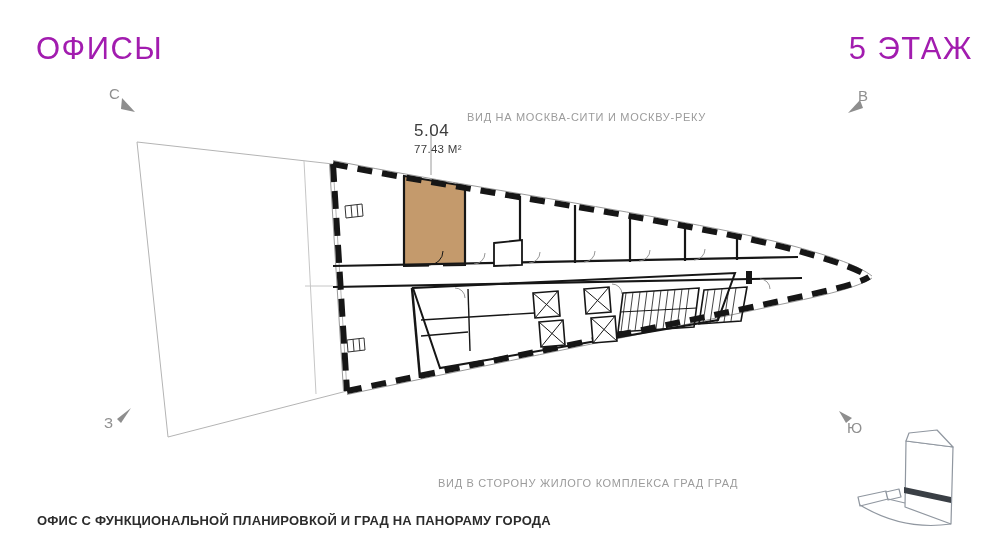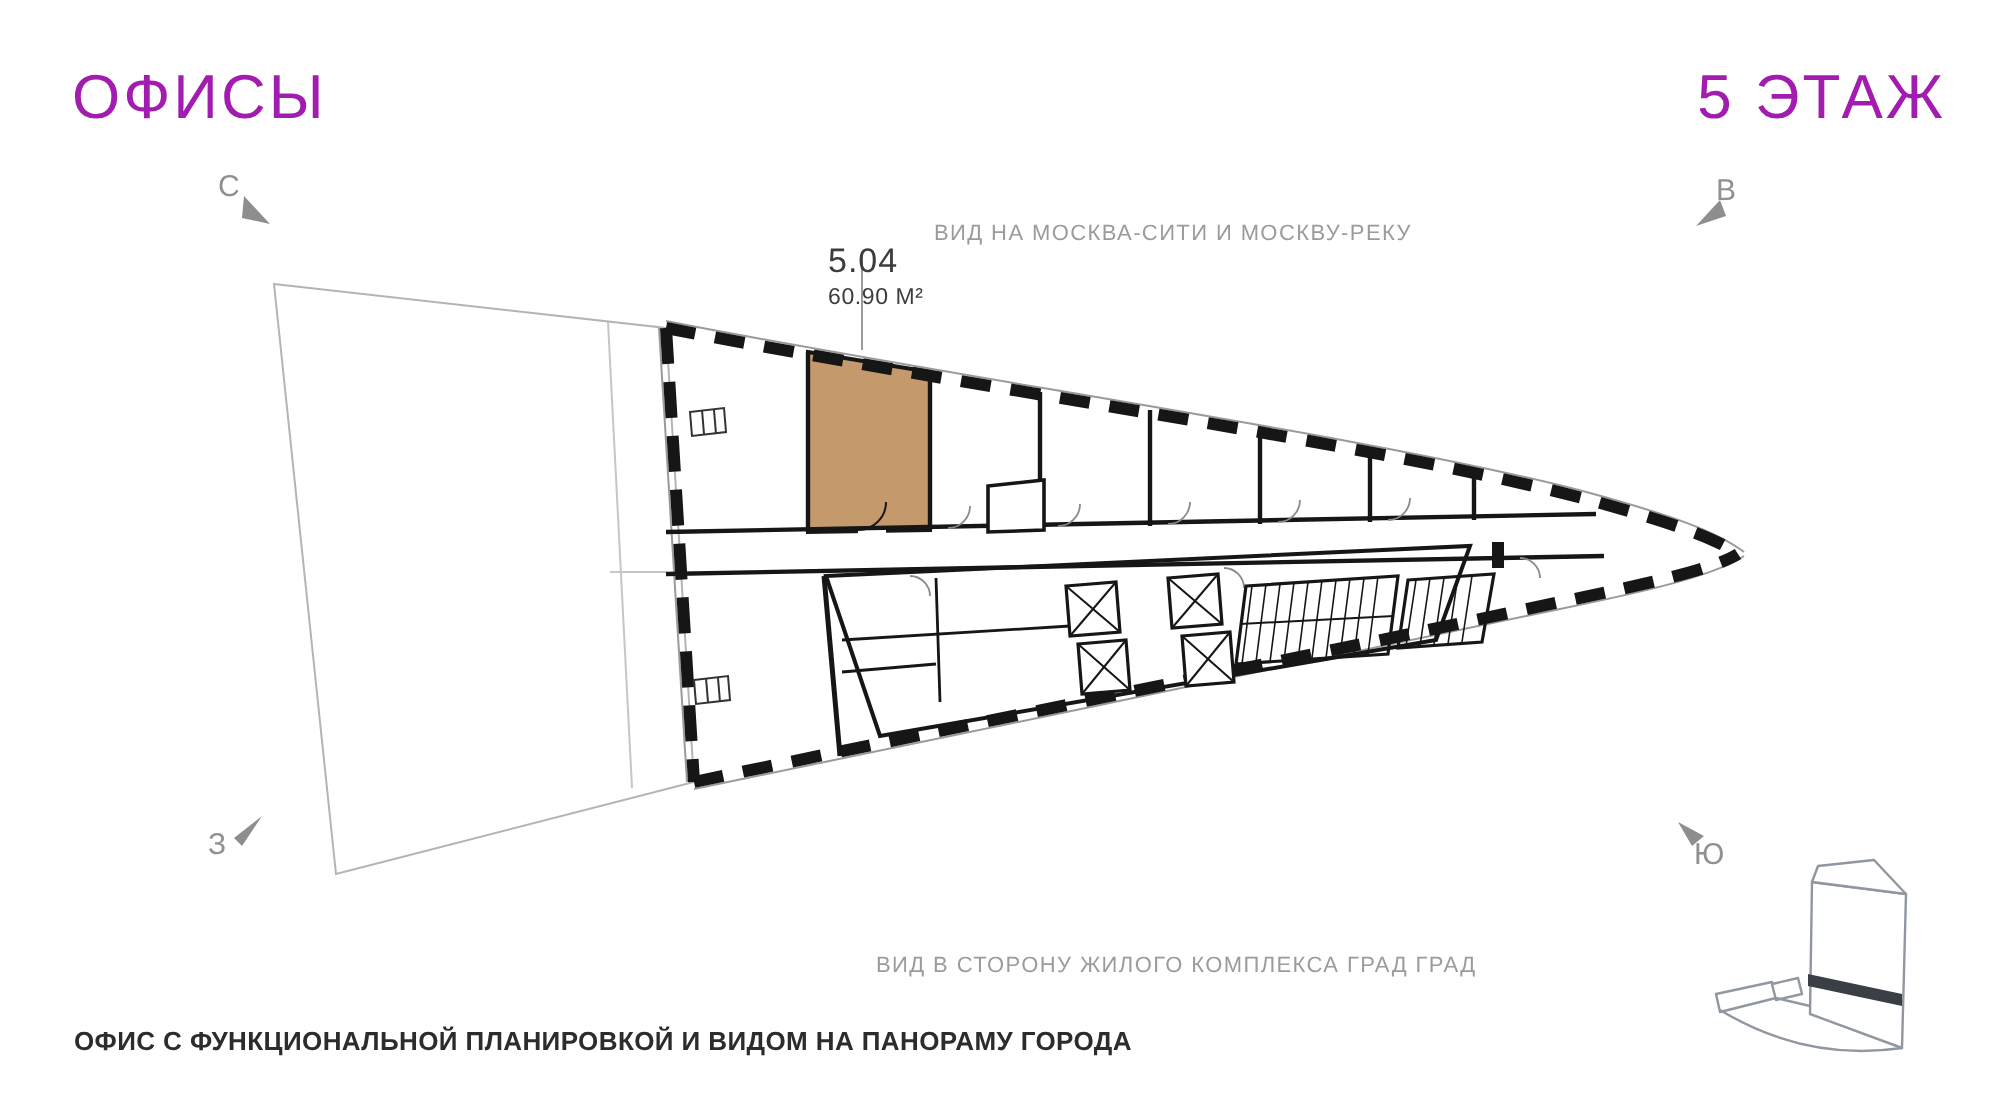--- a/index.html
+++ b/index.html
@@ -172,20 +172,20 @@
 <div class="abs compass-letter" style="left:109px;top:86px;">С</div>
 
 <div class="abs compass-letter" style="left:858px;top:88px;">В</div>
 
 <div class="abs compass-letter" style="left:104px;top:415px;">З</div>
 
 <div class="abs compass-letter" style="left:847px;top:420px;">Ю</div>
 
 <div class="abs" style="left:414px;top:90px;margin-top:32px;">
   <div class="unit-number">5.04</div>
-  <div class="unit-area">60.90 М²</div>
+  <div class="unit-area">77.43 М²</div>
 </div>
 
 <div class="abs view-label" style="left:467px;top:112px;">ВИД НА МОСКВА-СИТИ И МОСКВУ-РЕКУ</div>
 
 <div class="abs view-label" style="left:438px;top:478px;">ВИД В СТОРОНУ ЖИЛОГО КОМПЛЕКСА ГРАД ГРАД</div>
 
-<div class="abs caption" style="left:37px;top:514px;">ОФИС С ФУНКЦИОНАЛЬНОЙ ПЛАНИРОВКОЙ И ВИДОМ НА ПАНОРАМУ ГОРОДА</div>
+<div class="abs caption" style="left:37px;top:514px;">ОФИС С ФУНКЦИОНАЛЬНОЙ ПЛАНИРОВКОЙ И ГРАД НА ПАНОРАМУ ГОРОДА</div>
 
 </body></html>

